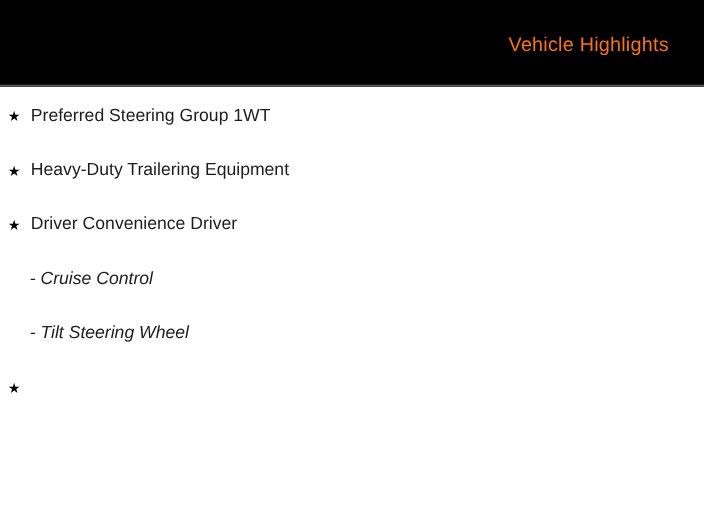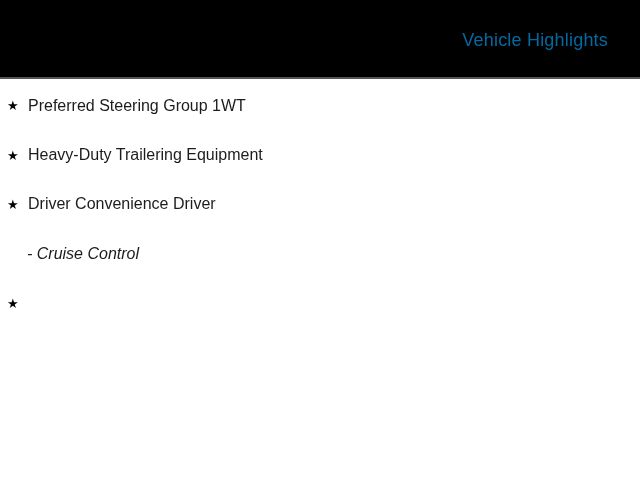--- a/index.html
+++ b/index.html
@@ -17,21 +17,21 @@
     box-sizing: border-box;
     height: 79px;
     background: #000000;
     border-bottom: 2px solid #555555;
     display: flex;
     align-items: center;
     justify-content: flex-end;
     padding-right: 32px;
   }
   .topbar .title {
-    color: #0369a1;
+    color: #f97316;
     font-size: 18px;
     font-weight: 400;
     padding-top: 3px;
     letter-spacing: 0.2px;
   }
   .list {
     padding-top: 2px;
   }
   .row {
     box-sizing: border-box;
@@ -78,20 +78,23 @@
 
     <div class="row l1">
       <span class="star">★</span>
       <span class="label">Driver Convenience Driver</span>
     </div>
 
     <div class="row l2">
       <span class="label">- Cruise Control</span>
     </div>
 
+    <div class="row l2">
+      <span class="label">- Tilt Steering Wheel</span>
+    </div>
 
     <div class="row l1">
       <span class="star">★</span>
     </div>
 
 
 
   </main>
 </div>
 

